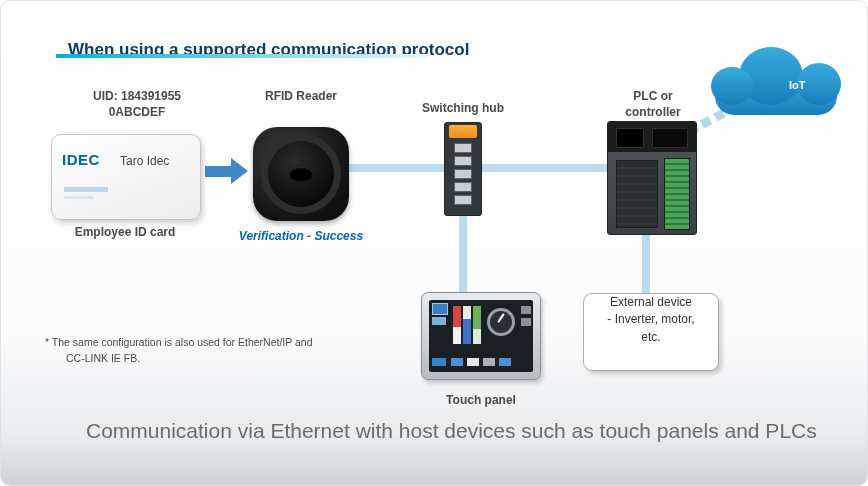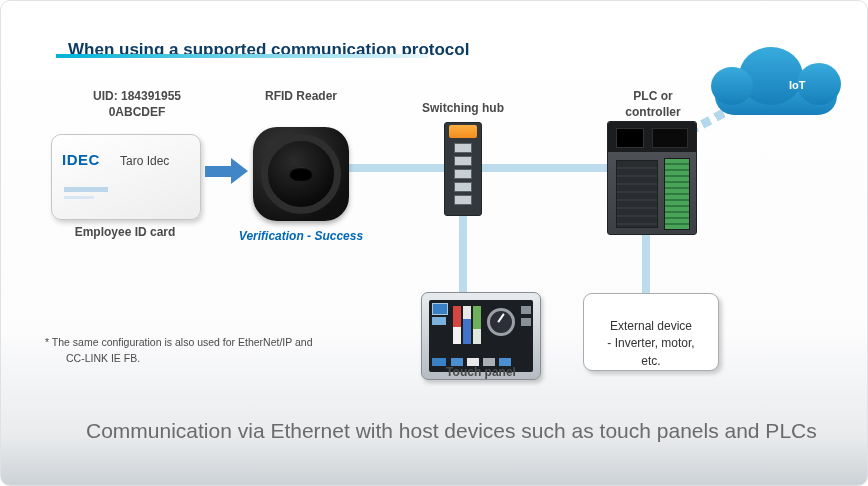--- a/index.html
+++ b/index.html
@@ -87,25 +87,25 @@
   .ps-bar-green{left:44px;top:6px;width:8px;height:38px;background:linear-gradient(#6db25a 60%,#dfe6dd 60%);}
   .ps-gauge{left:58px;top:8px;width:28px;height:28px;border-radius:50%;background:#2c3036;border:3px solid #9aa0a6;box-sizing:border-box;}
   .ps-needle{left:71px;top:13px;width:2px;height:10px;background:#fff;transform:rotate(35deg);}
   .ps-r1{left:92px;top:6px;width:10px;height:8px;background:#8a9097;}
   .ps-r2{left:92px;top:18px;width:10px;height:8px;background:#8a9097;}
   .ps-f1{left:3px;top:58px;width:14px;height:8px;background:#3a80c4;}
   .ps-f2{left:22px;top:58px;width:12px;height:8px;background:#4a8fd2;}
   .ps-f3{left:38px;top:58px;width:12px;height:8px;background:#e8e8e8;}
   .ps-f4{left:54px;top:58px;width:12px;height:8px;background:#aab0b6;}
   .ps-f5{left:70px;top:58px;width:12px;height:8px;background:#4a8fd2;}
-  .panel-caption{left:420px;top:364px;width:120px;}
+  .panel-caption{left:420px;top:392px;width:120px;}
   
   .ext-box{position:absolute;left:582px;top:292px;width:134px;height:76px;z-index:2;
     background:#fff;border:1px solid #a9adb0;border-radius:9px;box-shadow:3px 3px 4px rgba(0,0,0,.18);
-    display:flex;flex-direction:column;justify-content:flex-end;text-align:center;
+    display:flex;flex-direction:column;justify-content:flex-start;text-align:center;
     font-size:12px;color:#333;line-height:1.45;}
   
   .footnote{position:absolute;left:44px;top:334px;font-size:10.5px;color:#4a4a4a;line-height:1.5;z-index:3;}
   .footnote .l2{margin-left:21px;}
   .caption{position:absolute;left:48px;top:418px;width:790px;font-size:21px;font-weight:normal;color:#6b6b6b;z-index:3;margin-left:37px;}
 </style>
 </head>
 <body>
 
 <div class="stage">

